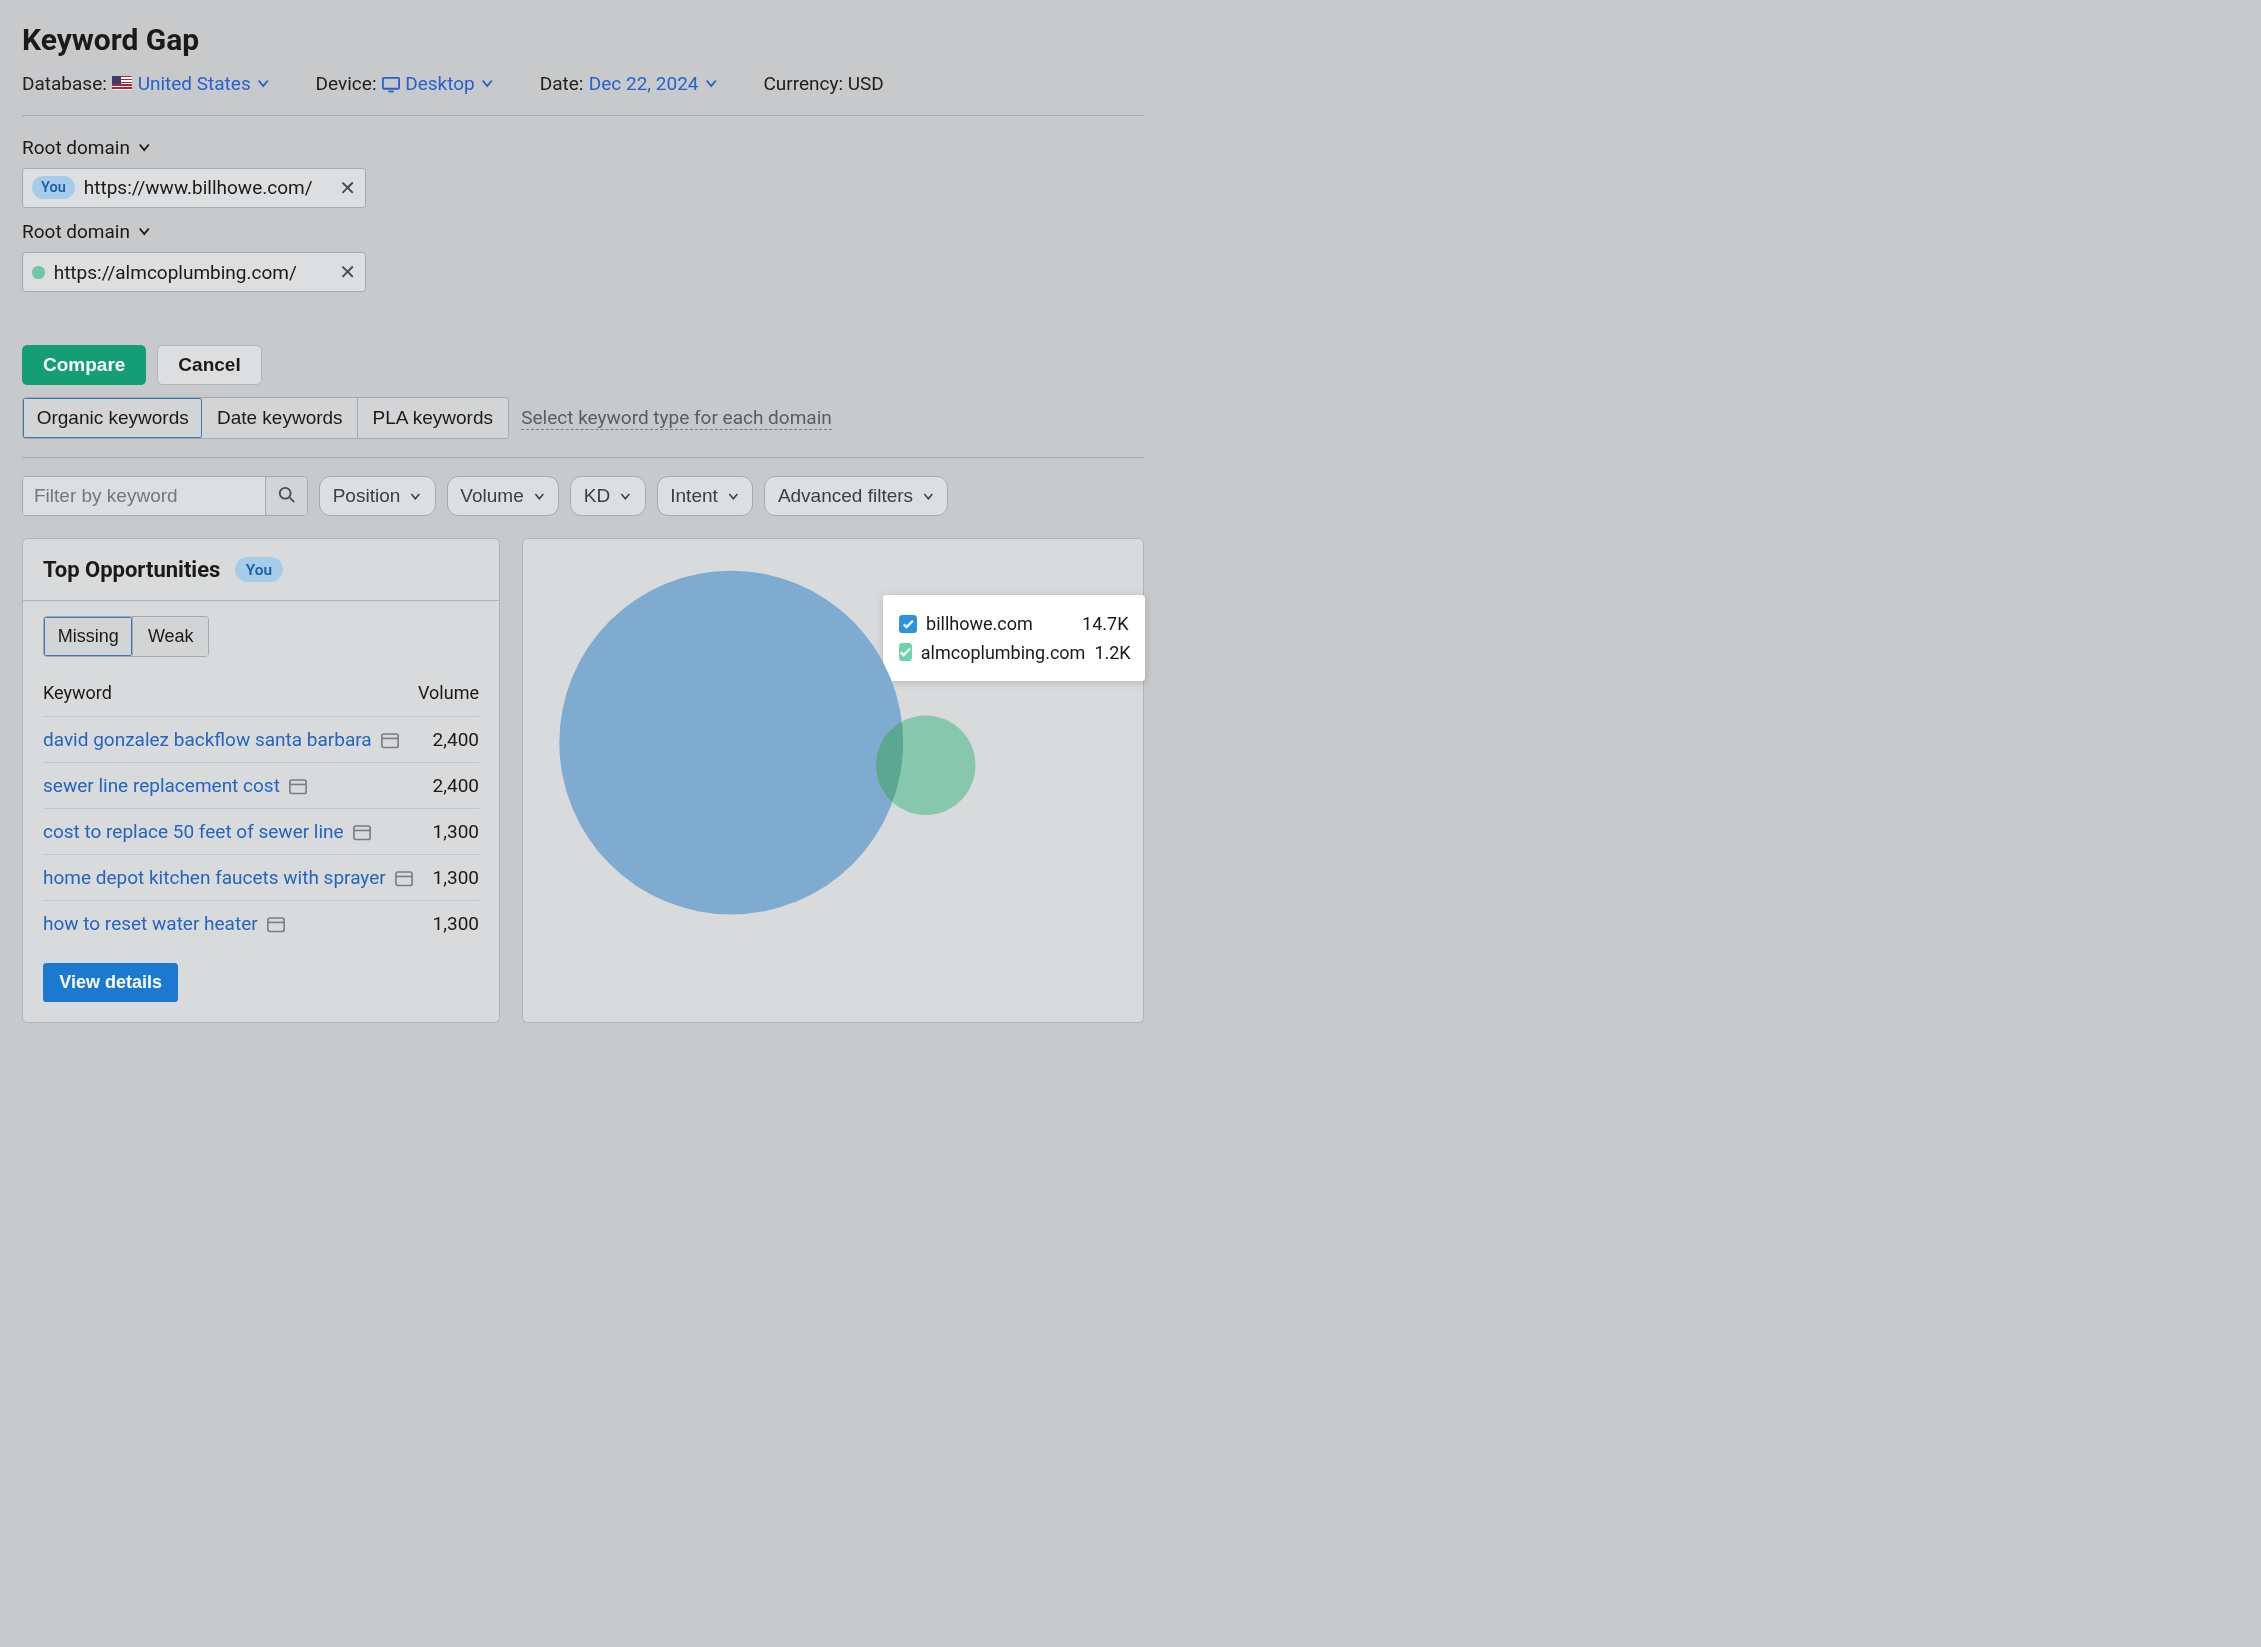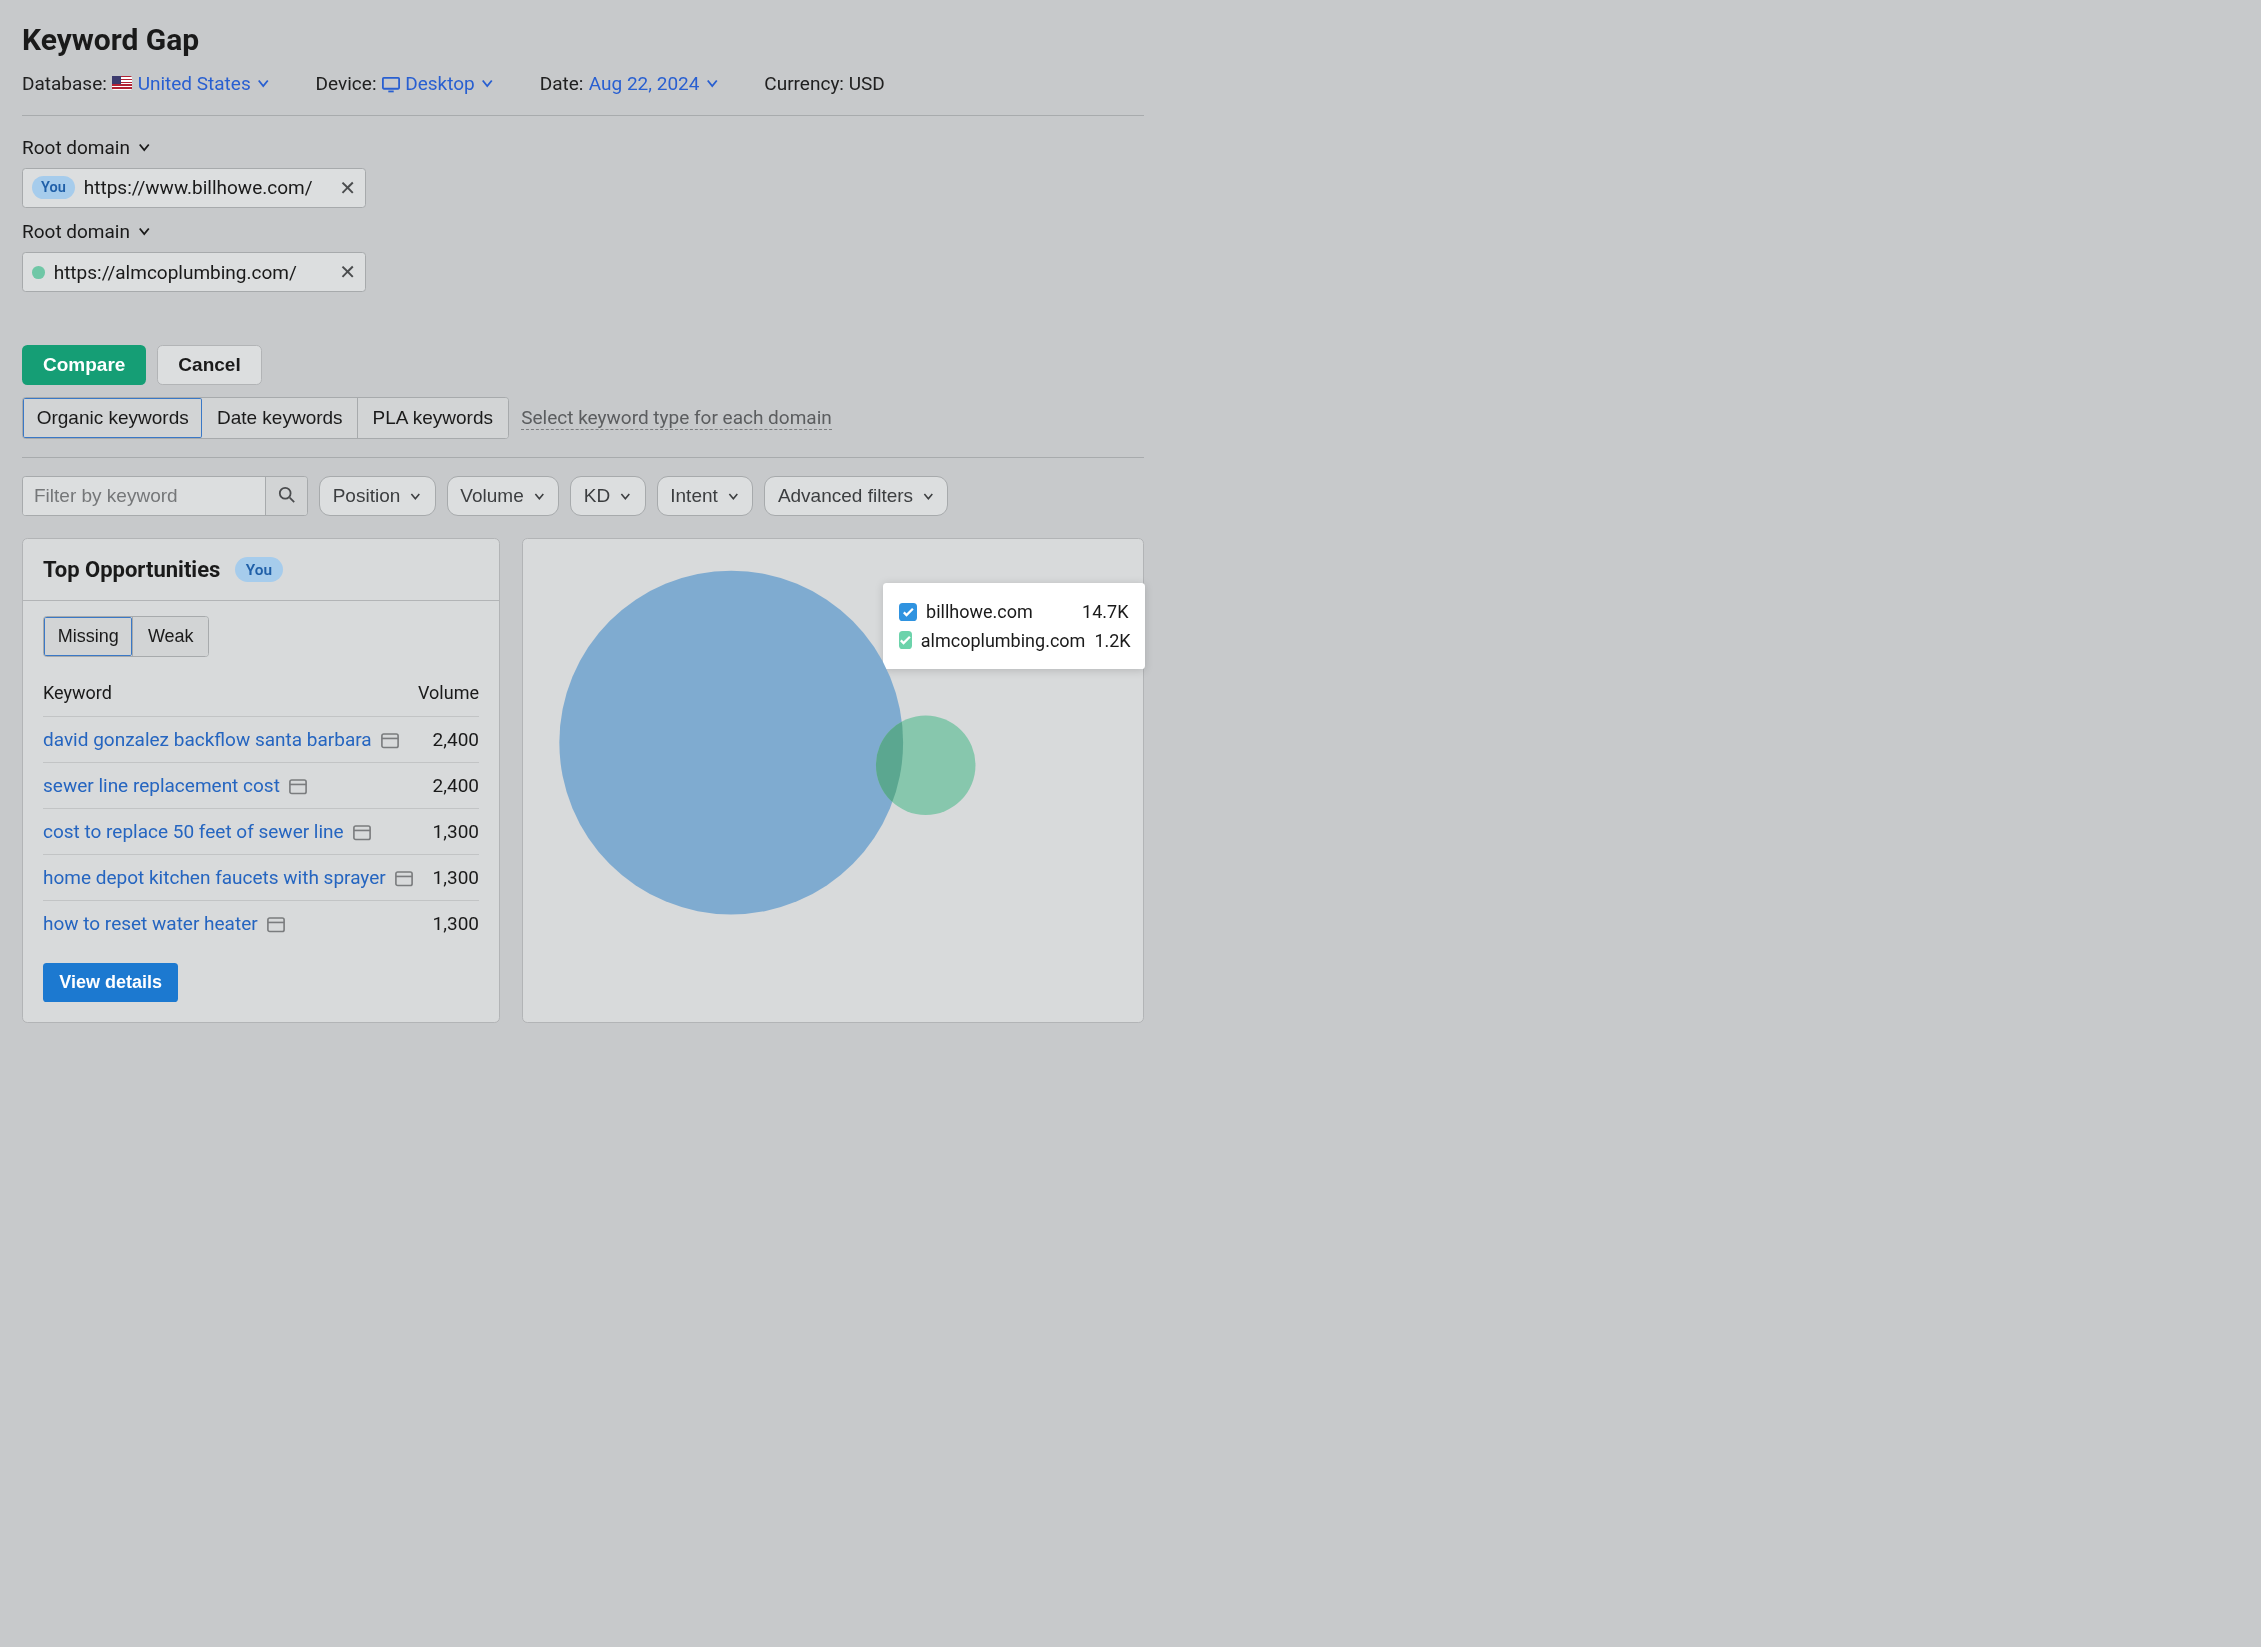--- a/index.html
+++ b/index.html
@@ -94,21 +94,21 @@
   .opp-table td.vol { text-align:right; color:#1a1a1a; }
   .serp-icon { width:18px; height:16.3px; display:inline-block; }
 
   .view-details { margin-top:16.3px; background:#1c79d0; color:#fff; border:none; border-radius:3.6px; padding:9px 16.3px; font-size:18px; font-weight:600; cursor:pointer; }
 
   .overlap-panel-head { padding:18px 20px; }
   .venn-wrap { position:relative; height:389px; }
   .venn-wrap svg { display:block; margin-left:9px; }
 
   .legend-card {
-    position:absolute; top:44px; right:-1.8px; background:#fff; border-radius:3.6px;
+    position:absolute; top:56px; right:-1.8px; background:#fff; border-radius:3.6px;
     padding:14.5px 16.3px; box-shadow:0 1.8px 9px rgba(0,0,0,0.15);
     width:262px;
   }
   .legend-row { display:flex; align-items:center; gap:9px; font-size:18px; color:#1a1a1a; padding:3.6px 0; }
   .legend-row .val { margin-left:auto; }
   .cb { width:18px; height:18px; border-radius:3.6px; display:flex; align-items:center; justify-content:center; }
   .cb.blue { background:#2f93e0; }
   .cb.green { background:#6cd3ab; }
   .cb svg { display:block; }
 
@@ -145,21 +145,21 @@
         <span class="chev">
           <svg width="14.5" height="14.5" viewBox="0 0 16 16">
               <path d="M3 5l5 6 5-6" fill="none" stroke="#285fd1" stroke-width="2"></path>
             </svg>
         </span>
       </span>
     </div>
     <div class="meta-item">
       <span>Date:</span>
       <span class="link">
-        <span>Aug 22, 2024</span>
+        <span>Dec 22, 2024</span>
         <span class="chev">
           <svg width="14.5" height="14.5" viewBox="0 0 16 16">
               <path d="M3 5l5 6 5-6" fill="none" stroke="#285fd1" stroke-width="2"></path>
             </svg>
         </span>
       </span>
     </div>
     <div class="meta-item">
       <span>Currency: USD</span>
     </div>

